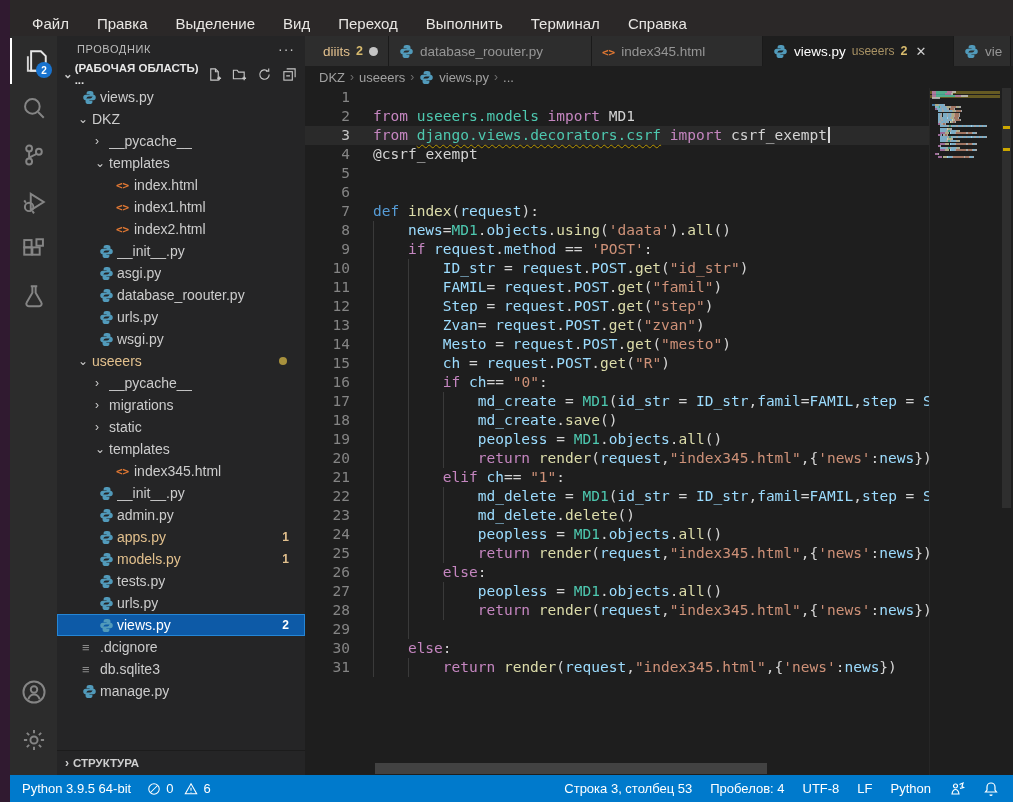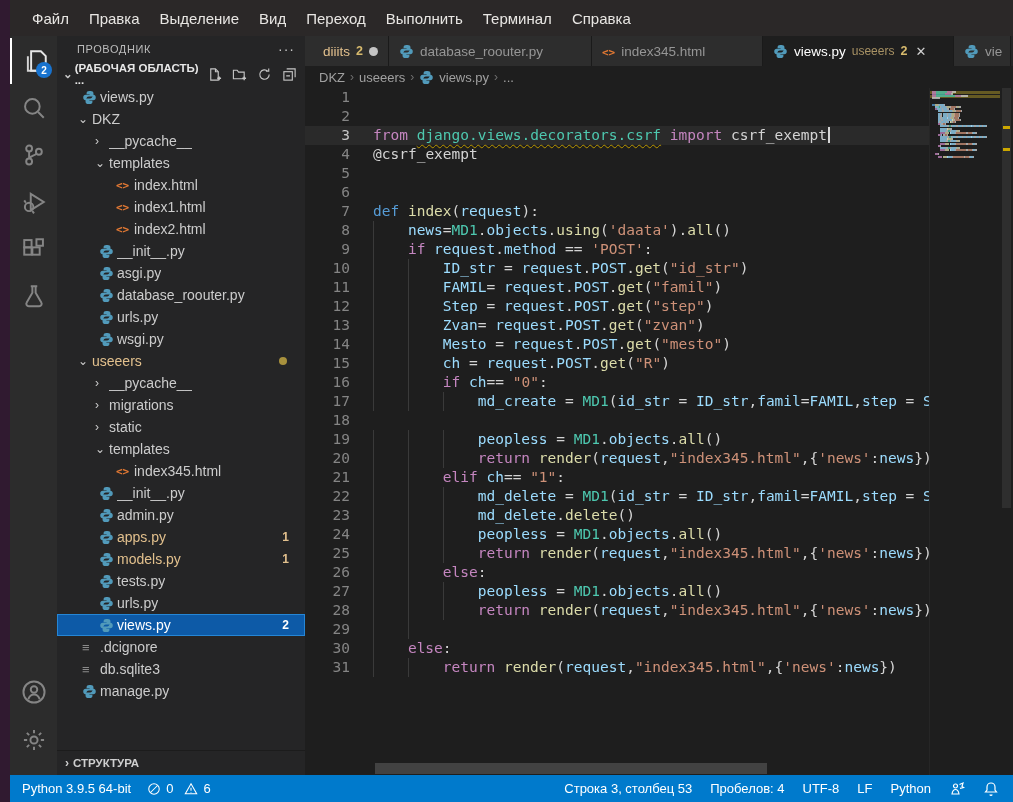--- a/index.html
+++ b/index.html
@@ -2,21 +2,21 @@
 <html><head>
 <meta charset="utf-8">
 <style>
   html,body{margin:0;padding:0;background:#1b1b1b;}
   #app{position:relative;width:1013px;height:802px;overflow:hidden;
        font-family:"Liberation Sans",sans-serif;color:#cccccc;background:#1e1e1e;}
   
   .edge{position:absolute;left:0;top:0;width:10px;height:802px;background:#301a30;}
   
   .menubar{position:absolute;left:10px;top:0;right:0;height:36px;background:#2b2828;
-           display:flex;align-items:center;padding-left:12px;gap:0;}
+           display:flex;align-items:flex-end;padding-left:12px;gap:8px;}
   .menu-item{color:#e8e6e3;font-size:15px;padding:4px 10px;border-radius:4px;cursor:default;}
   
   .activitybar{position:absolute;left:10px;top:36px;width:47px;bottom:27px;background:#2c2c2c;}
   .act-icon{position:absolute;left:0;width:47px;height:46px;display:flex;align-items:center;justify-content:center;color:#858585;}
   .act-icon.active{color:#e7e7e7;border-left:2px solid #ffffff;}
   .act-badge{position:absolute;right:7px;bottom:6px;background:#1873cf;color:#fff;font-size:10px;
              width:16px;height:16px;border-radius:50%;display:flex;align-items:center;justify-content:center;font-weight:bold;}
   
   .sidebar{position:absolute;left:57px;top:36px;width:248px;bottom:27px;background:#252526;overflow:hidden;}
   .sb-title{height:26px;display:flex;align-items:center;padding:0 10px 0 20px;font-size:11px;letter-spacing:.6px;color:#bbbbbb;}
@@ -454,37 +454,37 @@
             <path fill="#519aba" d="M7.7 1C6 1 4.9 1.8 4.9 3.2v1.4h3.2v.5H3.9C2.4 5.1 1.3 6.2 1.3 8s1.1 2.9 2.6 2.9h1V9.3c0-1.3 1.1-2.3 2.4-2.3h3c1.1 0 1.9-.8 1.9-1.9V3.2C12.2 1.9 10.9 1 9.3 1z"></path>
             <path fill="#519aba" d="M8.3 15c1.7 0 2.8-.8 2.8-2.2v-1.4H7.9v-.5h4.2c1.5 0 2.6-1.1 2.6-2.9s-1.1-2.9-2.6-2.9h-1v1.6c0 1.3-1.1 2.3-2.4 2.3h-3c-1.1 0-1.9.8-1.9 1.9v1.9C3.8 14.1 5.1 15 6.7 15z"></path>
           </svg>
         </span>
         <span>views.py</span>
         <span class="bc-sep">›</span>
         <span>...</span>
       </div>
     <div class="codewrap" id="code">
         <div class="row"><span class="ln">1</span></div>
-        <div class="row"><span class="ln">2</span></div>
+        <div class="row"><span class="ln">2</span><span class="lc"><span class="tk-kw">from </span><span class="tk-mod">useeers.models</span><span class="tk-kw"> import </span><span class="tk-txt">MD1</span></span></div>
         <div class="row current"><span class="ln">3</span><span class="lc"><span class="tk-kw">from </span><span class="tk-modw">django.views.decorators.csrf</span><span class="tk-kw"> import </span><span class="tk-txt">csrf_exempt</span><span class="cursor"></span></span></div>
         <div class="row"><span class="ln">4</span><span class="lc"><span class="tk-txt">@csrf_exempt</span></span></div>
         <div class="row"><span class="ln">5</span><span class="lc"></span></div>
         <div class="row"><span class="ln">6</span><span class="lc"></span></div>
         <div class="row"><span class="ln">7</span><span class="lc"><span class="tk-def">def </span><span class="tk-fn">index</span><span class="tk-txt">(</span><span class="tk-var">request</span><span class="tk-txt">):</span></span></div>
         <div class="row"><span class="ln">8</span><span class="lc"><span class="ind"></span><span class="tk-var">news</span><span class="tk-txt">=</span><span class="tk-cls">MD1</span><span class="tk-txt">.</span><span class="tk-var">objects</span><span class="tk-txt">.</span><span class="tk-fn">using</span><span class="tk-txt">(</span><span class="tk-str">'daata'</span><span class="tk-txt">).</span><span class="tk-fn">all</span><span class="tk-txt">()</span></span></div>
         <div class="row"><span class="ln">9</span><span class="lc"><span class="ind"></span><span class="tk-kw">if </span><span class="tk-var">request</span><span class="tk-txt">.</span><span class="tk-var">method</span><span class="tk-txt"> == </span><span class="tk-str">'POST'</span><span class="tk-txt">:</span></span></div>
         <div class="row"><span class="ln">10</span><span class="lc"><span class="ind"></span><span class="ind"></span><span class="tk-var">ID_str</span><span class="tk-txt"> = </span><span class="tk-var">request</span><span class="tk-txt">.</span><span class="tk-var">POST</span><span class="tk-txt">.</span><span class="tk-fn">get</span><span class="tk-txt">(</span><span class="tk-str">"id_str"</span><span class="tk-txt">)</span></span></div>
         <div class="row"><span class="ln">11</span><span class="lc"><span class="ind"></span><span class="ind"></span><span class="tk-var">FAMIL</span><span class="tk-txt">= </span><span class="tk-var">request</span><span class="tk-txt">.</span><span class="tk-var">POST</span><span class="tk-txt">.</span><span class="tk-fn">get</span><span class="tk-txt">(</span><span class="tk-str">"famil"</span><span class="tk-txt">)</span></span></div>
         <div class="row"><span class="ln">12</span><span class="lc"><span class="ind"></span><span class="ind"></span><span class="tk-var">Step</span><span class="tk-txt"> = </span><span class="tk-var">request</span><span class="tk-txt">.</span><span class="tk-var">POST</span><span class="tk-txt">.</span><span class="tk-fn">get</span><span class="tk-txt">(</span><span class="tk-str">"step"</span><span class="tk-txt">)</span></span></div>
         <div class="row"><span class="ln">13</span><span class="lc"><span class="ind"></span><span class="ind"></span><span class="tk-var">Zvan</span><span class="tk-txt">= </span><span class="tk-var">request</span><span class="tk-txt">.</span><span class="tk-var">POST</span><span class="tk-txt">.</span><span class="tk-fn">get</span><span class="tk-txt">(</span><span class="tk-str">"zvan"</span><span class="tk-txt">)</span></span></div>
         <div class="row"><span class="ln">14</span><span class="lc"><span class="ind"></span><span class="ind"></span><span class="tk-var">Mesto</span><span class="tk-txt"> = </span><span class="tk-var">request</span><span class="tk-txt">.</span><span class="tk-var">POST</span><span class="tk-txt">.</span><span class="tk-fn">get</span><span class="tk-txt">(</span><span class="tk-str">"mesto"</span><span class="tk-txt">)</span></span></div>
         <div class="row"><span class="ln">15</span><span class="lc"><span class="ind"></span><span class="ind"></span><span class="tk-var">ch</span><span class="tk-txt"> = </span><span class="tk-var">request</span><span class="tk-txt">.</span><span class="tk-var">POST</span><span class="tk-txt">.</span><span class="tk-fn">get</span><span class="tk-txt">(</span><span class="tk-str">"R"</span><span class="tk-txt">)</span></span></div>
         <div class="row"><span class="ln">16</span><span class="lc"><span class="ind"></span><span class="ind"></span><span class="tk-kw">if </span><span class="tk-var">ch</span><span class="tk-txt">== </span><span class="tk-str">"0"</span><span class="tk-txt">:</span></span></div>
         <div class="row"><span class="ln">17</span><span class="lc"><span class="ind"></span><span class="ind"></span><span class="ind"></span><span class="tk-var">md_create</span><span class="tk-txt"> = </span><span class="tk-cls">MD1</span><span class="tk-txt">(</span><span class="tk-var">id_str</span><span class="tk-txt"> = </span><span class="tk-var">ID_str</span><span class="tk-txt">,</span><span class="tk-var">famil</span><span class="tk-txt">=</span><span class="tk-var">FAMIL</span><span class="tk-txt">,</span><span class="tk-var">step</span><span class="tk-txt"> = </span><span class="tk-var">Step</span></span></div>
-        <div class="row"><span class="ln">18</span></div>
+        <div class="row"><span class="ln">18</span><span class="lc"><span class="ind"></span><span class="ind"></span><span class="ind"></span><span class="tk-var">md_create</span><span class="tk-txt">.</span><span class="tk-fn">save</span><span class="tk-txt">()</span></span></div>
         <div class="row"><span class="ln">19</span><span class="lc"><span class="ind"></span><span class="ind"></span><span class="ind"></span><span class="tk-var">peopless</span><span class="tk-txt"> = </span><span class="tk-cls">MD1</span><span class="tk-txt">.</span><span class="tk-var">objects</span><span class="tk-txt">.</span><span class="tk-fn">all</span><span class="tk-txt">()</span></span></div>
         <div class="row"><span class="ln">20</span><span class="lc"><span class="ind"></span><span class="ind"></span><span class="ind"></span><span class="tk-kw">return </span><span class="tk-fn">render</span><span class="tk-txt">(</span><span class="tk-var">request</span><span class="tk-txt">,</span><span class="tk-str">"index345.html"</span><span class="tk-txt">,{</span><span class="tk-str">'news'</span><span class="tk-txt">:</span><span class="tk-var">news</span><span class="tk-txt">})</span></span></div>
         <div class="row"><span class="ln">21</span><span class="lc"><span class="ind"></span><span class="ind"></span><span class="tk-kw">elif </span><span class="tk-var">ch</span><span class="tk-txt">== </span><span class="tk-str">"1"</span><span class="tk-txt">:</span></span></div>
         <div class="row"><span class="ln">22</span><span class="lc"><span class="ind"></span><span class="ind"></span><span class="ind"></span><span class="tk-var">md_delete</span><span class="tk-txt"> = </span><span class="tk-cls">MD1</span><span class="tk-txt">(</span><span class="tk-var">id_str</span><span class="tk-txt"> = </span><span class="tk-var">ID_str</span><span class="tk-txt">,</span><span class="tk-var">famil</span><span class="tk-txt">=</span><span class="tk-var">FAMIL</span><span class="tk-txt">,</span><span class="tk-var">step</span><span class="tk-txt"> = </span><span class="tk-var">Step</span></span></div>
         <div class="row"><span class="ln">23</span><span class="lc"><span class="ind"></span><span class="ind"></span><span class="ind"></span><span class="tk-var">md_delete</span><span class="tk-txt">.</span><span class="tk-fn">delete</span><span class="tk-txt">()</span></span></div>
         <div class="row"><span class="ln">24</span><span class="lc"><span class="ind"></span><span class="ind"></span><span class="ind"></span><span class="tk-var">peopless</span><span class="tk-txt"> = </span><span class="tk-cls">MD1</span><span class="tk-txt">.</span><span class="tk-var">objects</span><span class="tk-txt">.</span><span class="tk-fn">all</span><span class="tk-txt">()</span></span></div>
         <div class="row"><span class="ln">25</span><span class="lc"><span class="ind"></span><span class="ind"></span><span class="ind"></span><span class="tk-kw">return </span><span class="tk-fn">render</span><span class="tk-txt">(</span><span class="tk-var">request</span><span class="tk-txt">,</span><span class="tk-str">"index345.html"</span><span class="tk-txt">,{</span><span class="tk-str">'news'</span><span class="tk-txt">:</span><span class="tk-var">news</span><span class="tk-txt">})</span></span></div>
         <div class="row"><span class="ln">26</span><span class="lc"><span class="ind"></span><span class="ind"></span><span class="tk-kw">else</span><span class="tk-txt">:</span></span></div>
         <div class="row"><span class="ln">27</span><span class="lc"><span class="ind"></span><span class="ind"></span><span class="ind"></span><span class="tk-var">peopless</span><span class="tk-txt"> = </span><span class="tk-cls">MD1</span><span class="tk-txt">.</span><span class="tk-var">objects</span><span class="tk-txt">.</span><span class="tk-fn">all</span><span class="tk-txt">()</span></span></div>
         <div class="row"><span class="ln">28</span><span class="lc"><span class="ind"></span><span class="ind"></span><span class="ind"></span><span class="tk-kw">return </span><span class="tk-fn">render</span><span class="tk-txt">(</span><span class="tk-var">request</span><span class="tk-txt">,</span><span class="tk-str">"index345.html"</span><span class="tk-txt">,{</span><span class="tk-str">'news'</span><span class="tk-txt">:</span><span class="tk-var">news</span><span class="tk-txt">})</span></span></div>

